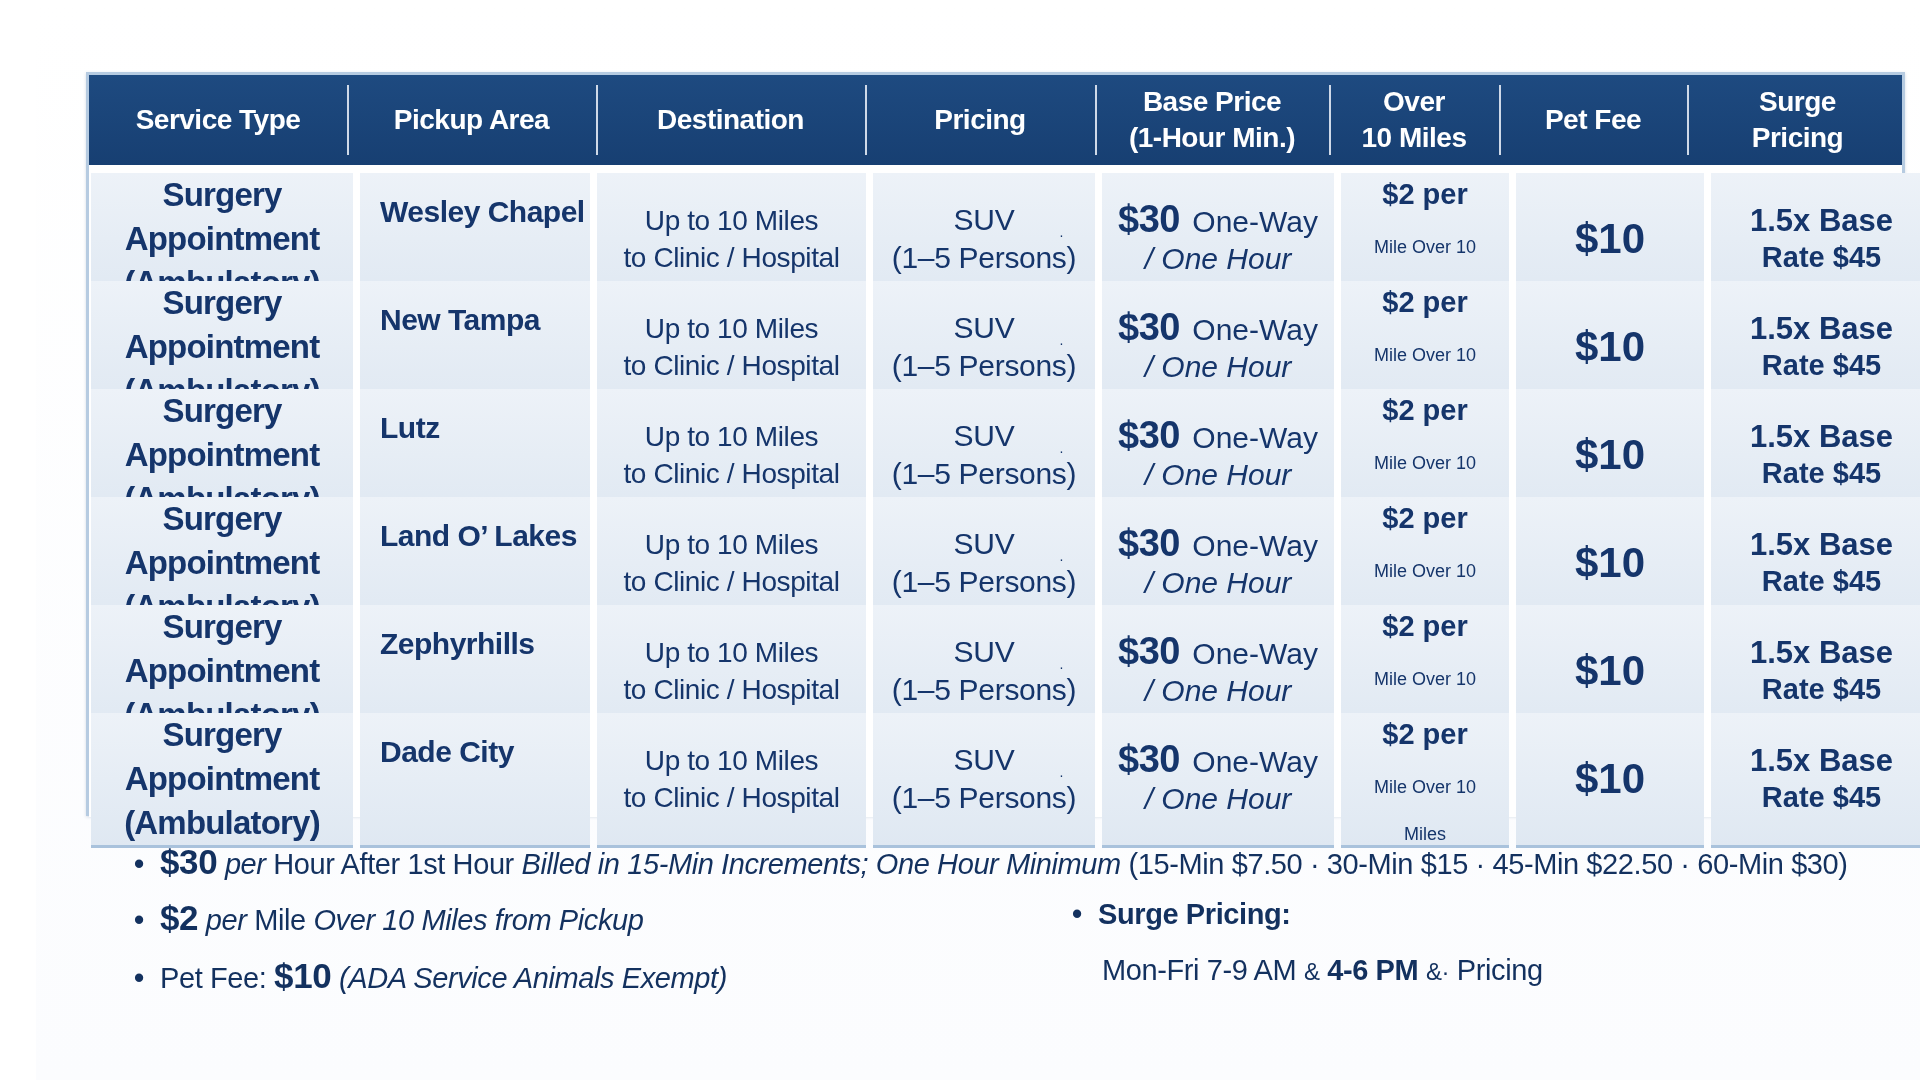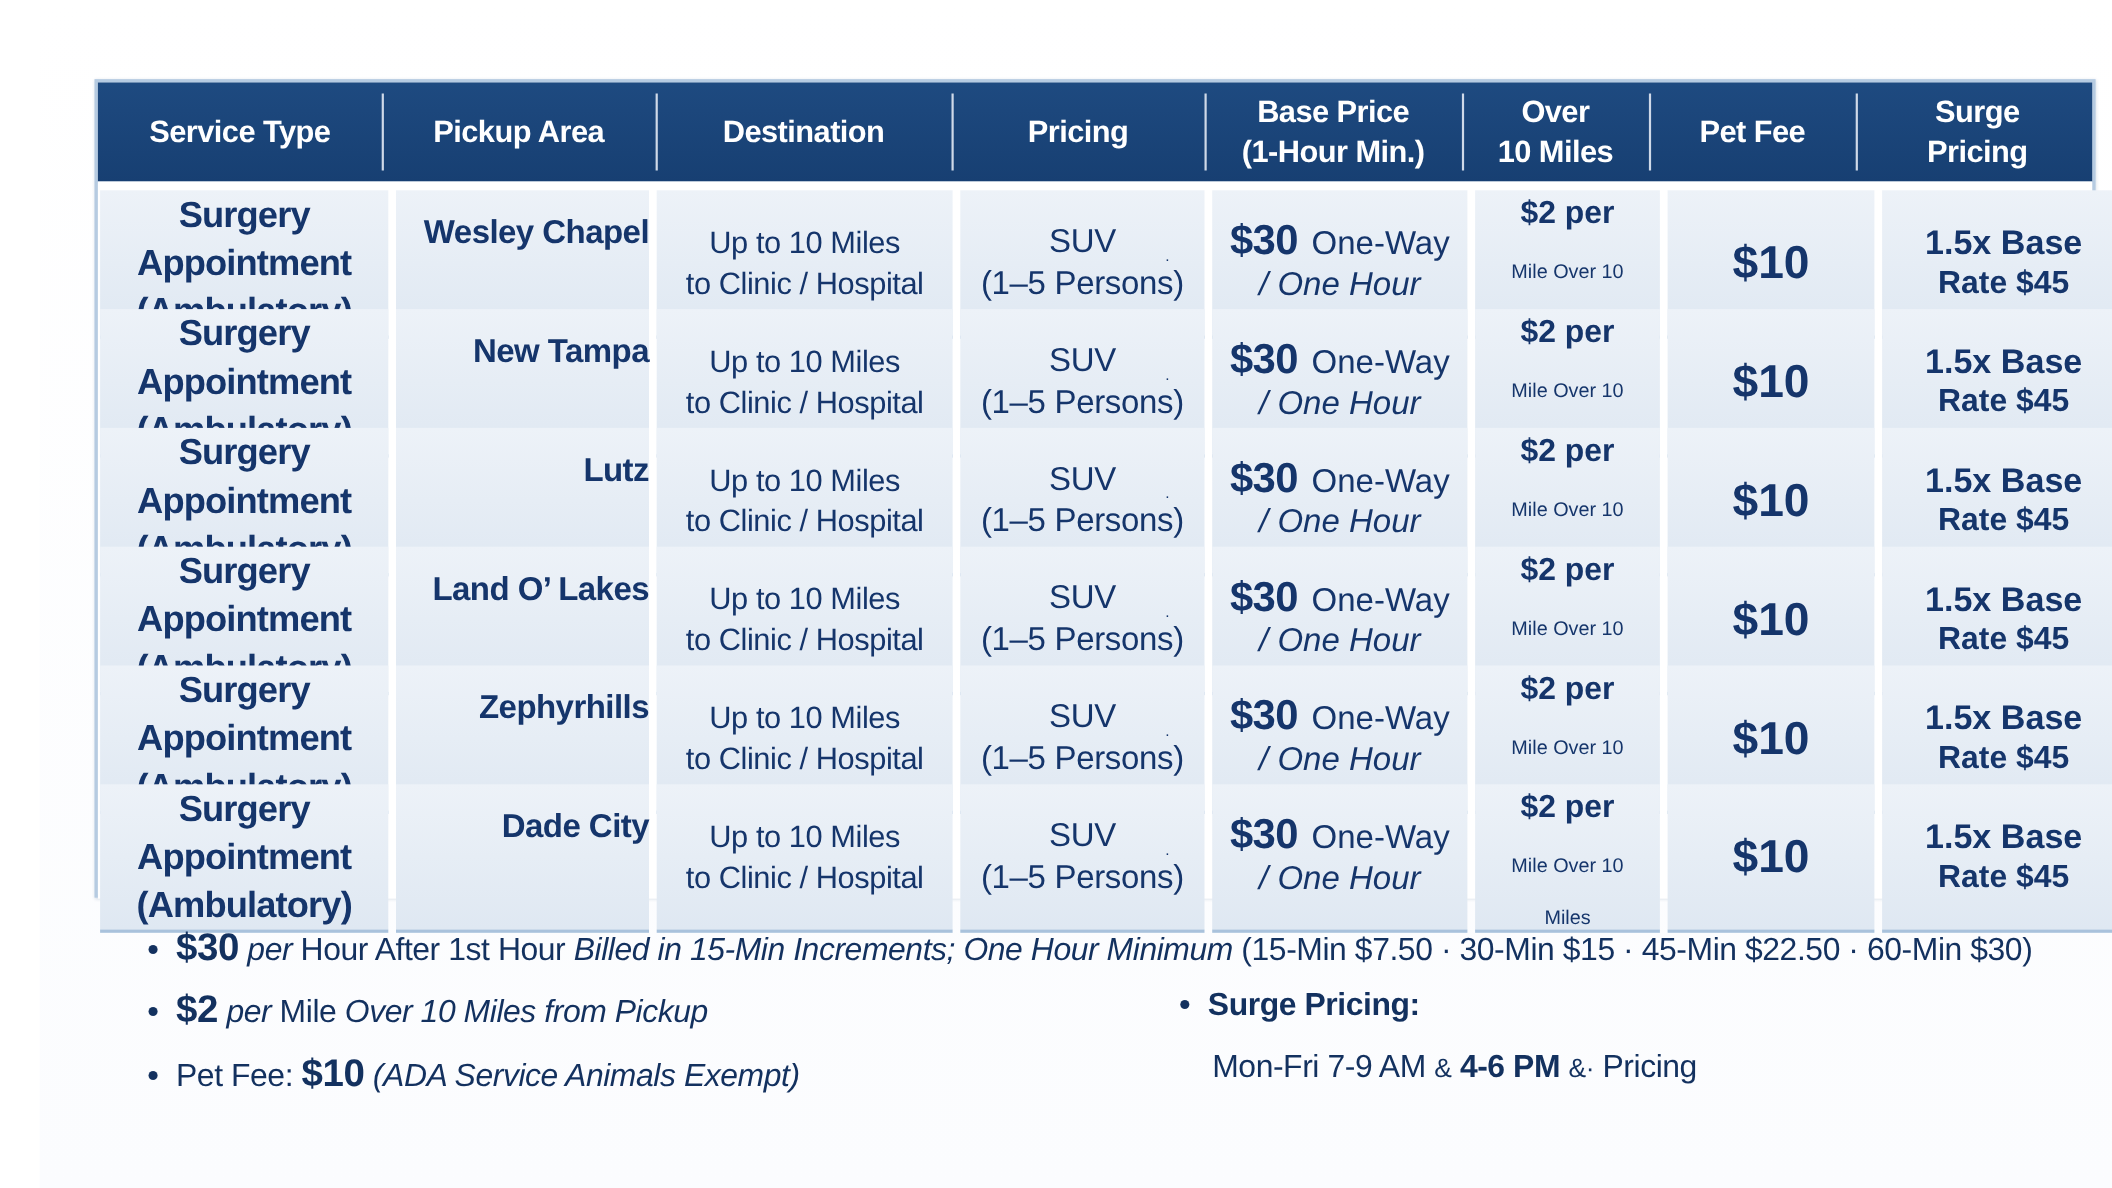--- a/index.html
+++ b/index.html
@@ -39,21 +39,21 @@
     column-gap: 7px;
     height: 98px;
   }
   .td {
     background: linear-gradient(#edf2f8, #dfe8f2);
     border-bottom: 3px solid #a9c2dc;
     display: flex; flex-direction: column; align-items: center; justify-content: center; text-align: center;
     color: #15356b;
   }
   .td.service { font-weight: bold; font-size: 33px; line-height: 44px; letter-spacing: -0.8px; }
-  .td.pickup { align-items: flex-end; justify-content: flex-start; padding: 22px 0 0 20px; font-weight: bold; font-size: 30px; letter-spacing: -0.5px; }
+  .td.pickup { align-items: flex-start; justify-content: flex-start; padding: 22px 0 0 20px; font-weight: bold; font-size: 30px; letter-spacing: -0.5px; }
   .td.dest { font-size: 28px; line-height: 37px; letter-spacing: -0.4px; }
   .td.vehicle { font-size: 30px; line-height: 38px; letter-spacing: -0.3px; position: relative; }
   .td.vehicle .dot { position: absolute; right: 32px; top: 40px; font-size: 14px; }
   .td.base { font-size: 30px; line-height: 37px; }
   .td.base .amt { font-weight: bold; font-size: 38px; letter-spacing: -0.5px; }
   .td.base .mid { margin-left: 4px; }
   .td.base .unit { font-style: italic; }
   .td.miles { font-size: 18px; line-height: 21px; padding-top: 4px; justify-content: space-between; }
   .td.miles .big { font-size: 29px; line-height: 34px; font-weight: bold; }
   .td.miles .big .per { font-weight: bold; }

